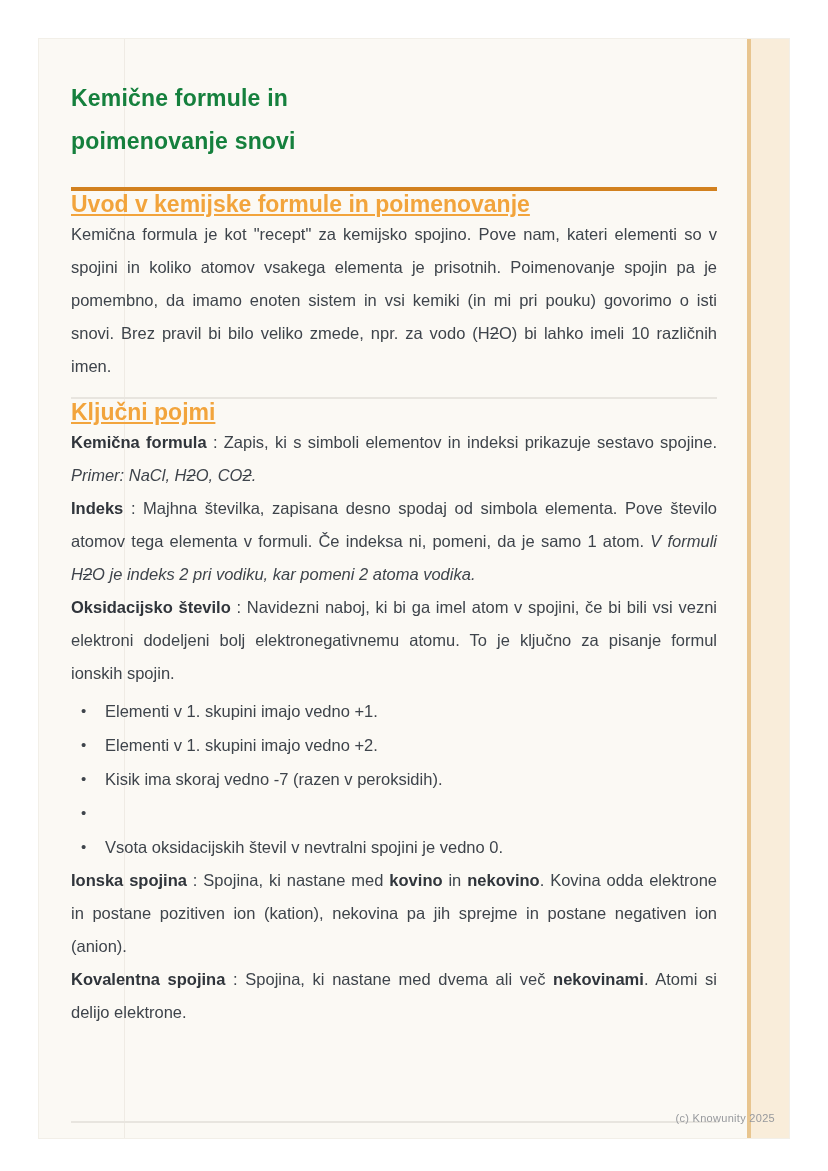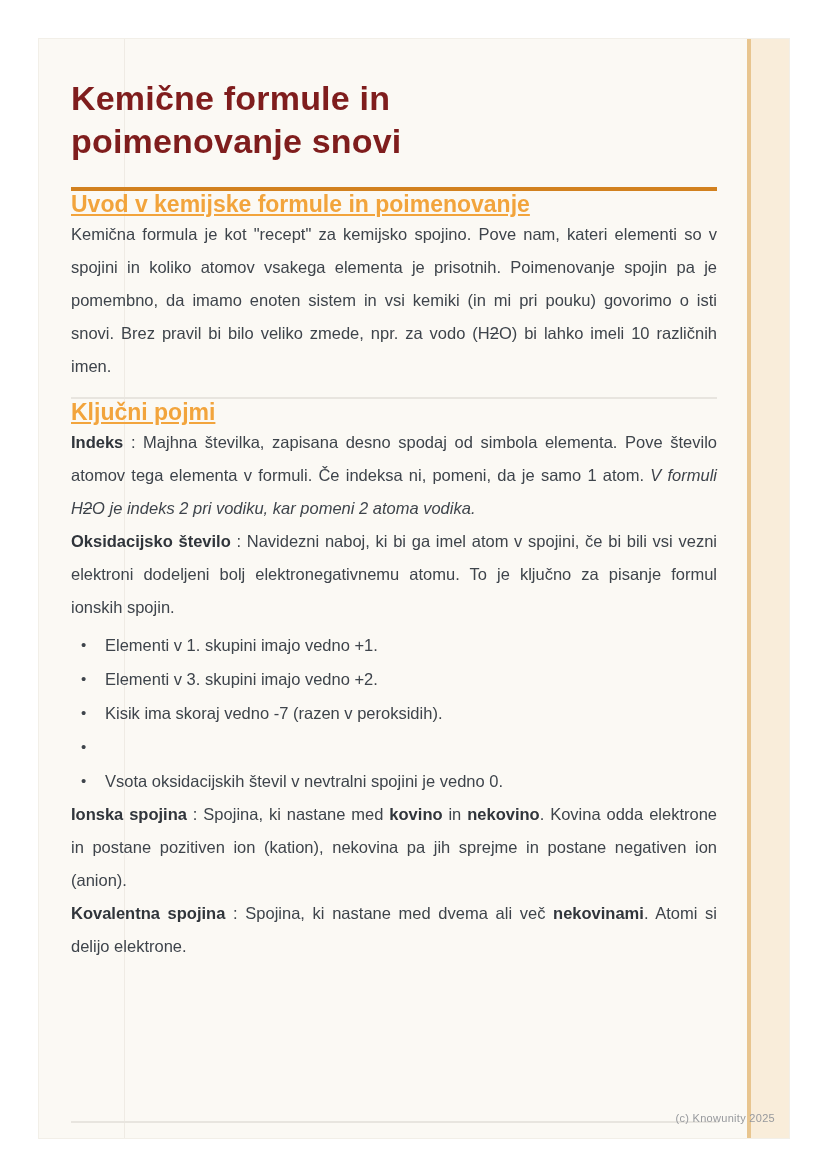--- a/index.html
+++ b/index.html
@@ -32,22 +32,22 @@
     border-left:4px solid #e8c58f;
   }
   .content{
     position:relative;
     padding:38px 72px 0 32px;
     box-sizing:border-box;
     width:100%;
   }
   h1.doc-title{
     margin:0;
-    color:#7f1d1d;
-    font-size:34px;
+    color:#15803d;
+    font-size:23px;
     line-height:43px;
     font-weight:700;
     letter-spacing:0.2px;
   }
   .title-rule{
     margin-top:24px;
     height:4px;
     background:#d2811f;
     border:none;
     width:100%;
@@ -133,33 +133,34 @@
     <div class="title-rule"></div>
 
     <h2 class="sec h2-uvod">Uvod v kemijske formule in poimenovanje</h2>
 
     <p class="body p-intro"><span class="seg ">Kemična formula je kot "recept" za kemijsko spojino. Pove nam, kateri elementi so v spojini in koliko atomov vsakega elementa je prisotnih. Poimenovanje spojin pa je pomembno, da imamo enoten sistem in vsi kemiki (in mi pri pouku) govorimo o isti snovi. Brez pravil bi bilo veliko zmede, npr. za vodo (H</span><span class="seg s">2</span><span class="seg ">O) bi lahko imeli 10 različnih imen.</span></p>
 
     <div class="divider"></div>
 
     <h2 class="sec h2-kljucni">Ključni pojmi</h2>
 
+    <p class="body p-term1"><span class="seg b">Kemična formula</span><span class="seg "> : Zapis, ki s simboli elementov in indeksi prikazuje sestavo spojine. </span><span class="seg i">Primer: NaCl, H</span><span class="seg is">2</span><span class="seg i">O, CO</span><span class="seg is">2</span><span class="seg i">.</span></p>
 
     <p class="body p-term"><span class="seg b">Indeks</span><span class="seg "> : Majhna številka, zapisana desno spodaj od simbola elementa. Pove število atomov tega elementa v formuli. Če indeksa ni, pomeni, da je samo 1 atom. </span><span class="seg i">V formuli H</span><span class="seg is">2</span><span class="seg i">O je indeks 2 pri vodiku, kar pomeni 2 atoma vodika.</span></p>
 
     <p class="body p-term"><span class="seg b">Oksidacijsko število</span><span class="seg "> : Navidezni naboj, ki bi ga imel atom v spojini, če bi bili vsi vezni elektroni dodeljeni bolj elektronegativnemu atomu. To je ključno za pisanje formul ionskih spojin.</span></p>
 
     <ul class="rules">
       <li>
         <span class="dot">•</span>
         <span>Elementi v 1. skupini imajo vedno +1.</span>
       </li>
       <li>
         <span class="dot">•</span>
-        <span>Elementi v 3. skupini imajo vedno +2.</span>
+        <span>Elementi v 1. skupini imajo vedno +2.</span>
       </li>
       <li>
         <span class="dot">•</span>
         <span>Kisik ima skoraj vedno -7 (razen v peroksidih).</span>
       </li>
       <li>
         <span class="dot">•</span>
       </li>
       <li>
         <span class="dot">•</span>

